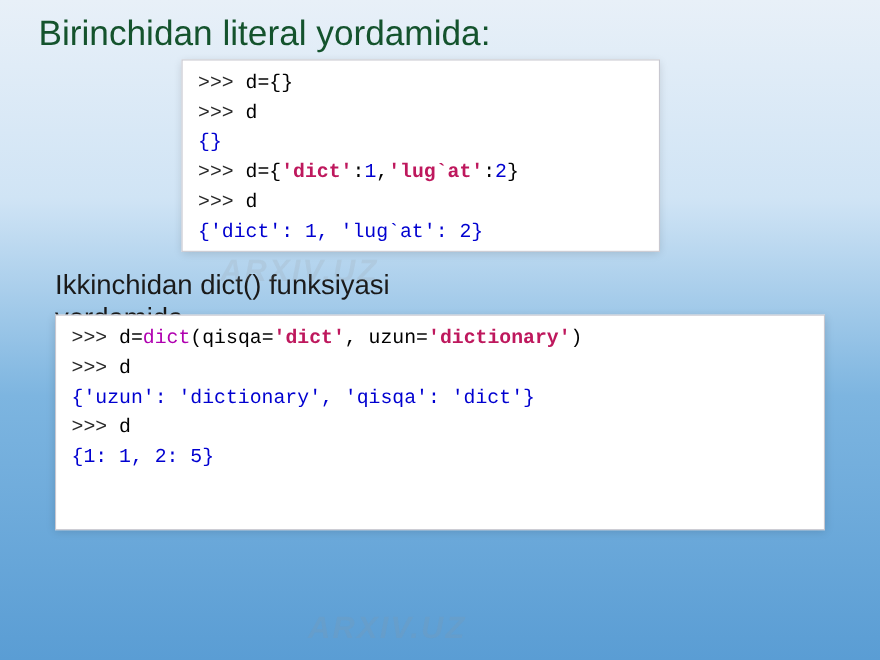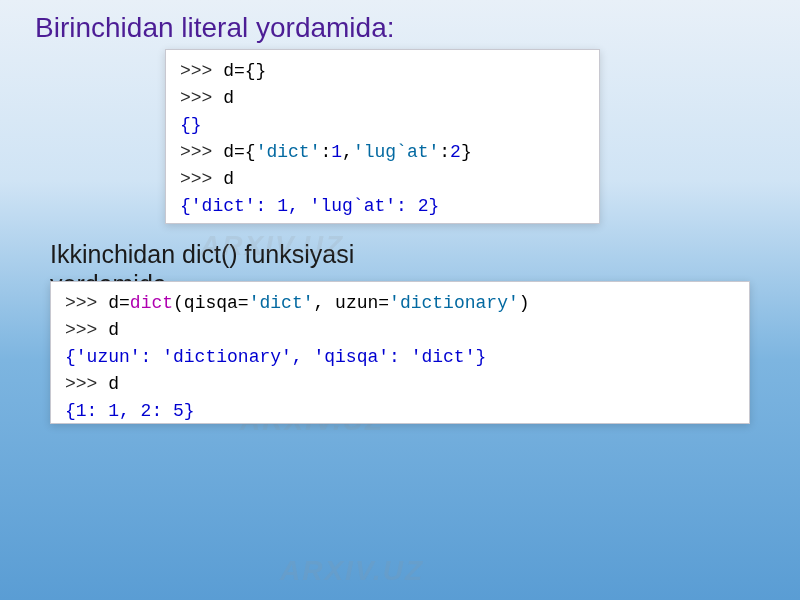--- a/index.html
+++ b/index.html
@@ -24,22 +24,22 @@
       letter-spacing: 2px;
       pointer-events: none;
       font-style: italic;
     }
     .wm1 { top: 75px; left: 310px; }
     .wm2 { top: 230px; left: 200px; font-size: 28px; }
     .wm3 { top: 405px; left: 240px; font-size: 28px; }
     .wm4 { top: 555px; left: 280px; font-size: 28px; }
     .heading {
       font-family: "Trebuchet MS", "Segoe UI", sans-serif;
-      font-size: 28px;
-      color: #4c1d95;
+      font-size: 32px;
+      color: #14532d;
       margin-left: 35px;
       margin-top: 12px;
       margin-bottom: 5px;
     }
     .heading2 {
       font-family: "Trebuchet MS", "Segoe UI", sans-serif;
       font-size: 25px;
       color: #1a1a1a;
       margin-left: 50px;
       margin-top: 15px;
@@ -58,27 +58,27 @@
     .code-box-1 {
       margin-left: 165px;
       margin-top: 5px;
       width: 435px;
       height: 175px;
     }
     .code-box-2 {
       margin-left: 50px;
       margin-top: -18px;
       width: 700px;
-      height: 143px;
+      height: 196px;
     }
     .code-line {
       white-space: pre;
     }
     .prompt { color: #2a2a2a; }
-    .str { color: #0369a1; }
+    .str { color: #be185d; font-weight: bold; }
     .num { color: #0000d0; }
     .kw { color: #b000b0; }
     .out-blue { color: #0000d0; }
     .plain { color: #000000; }
   </style>
 </head>
 <body>
 
 <div class="watermark wm1">ARXIV.UZ</div>
 <div class="watermark wm2">ARXIV.UZ</div>

